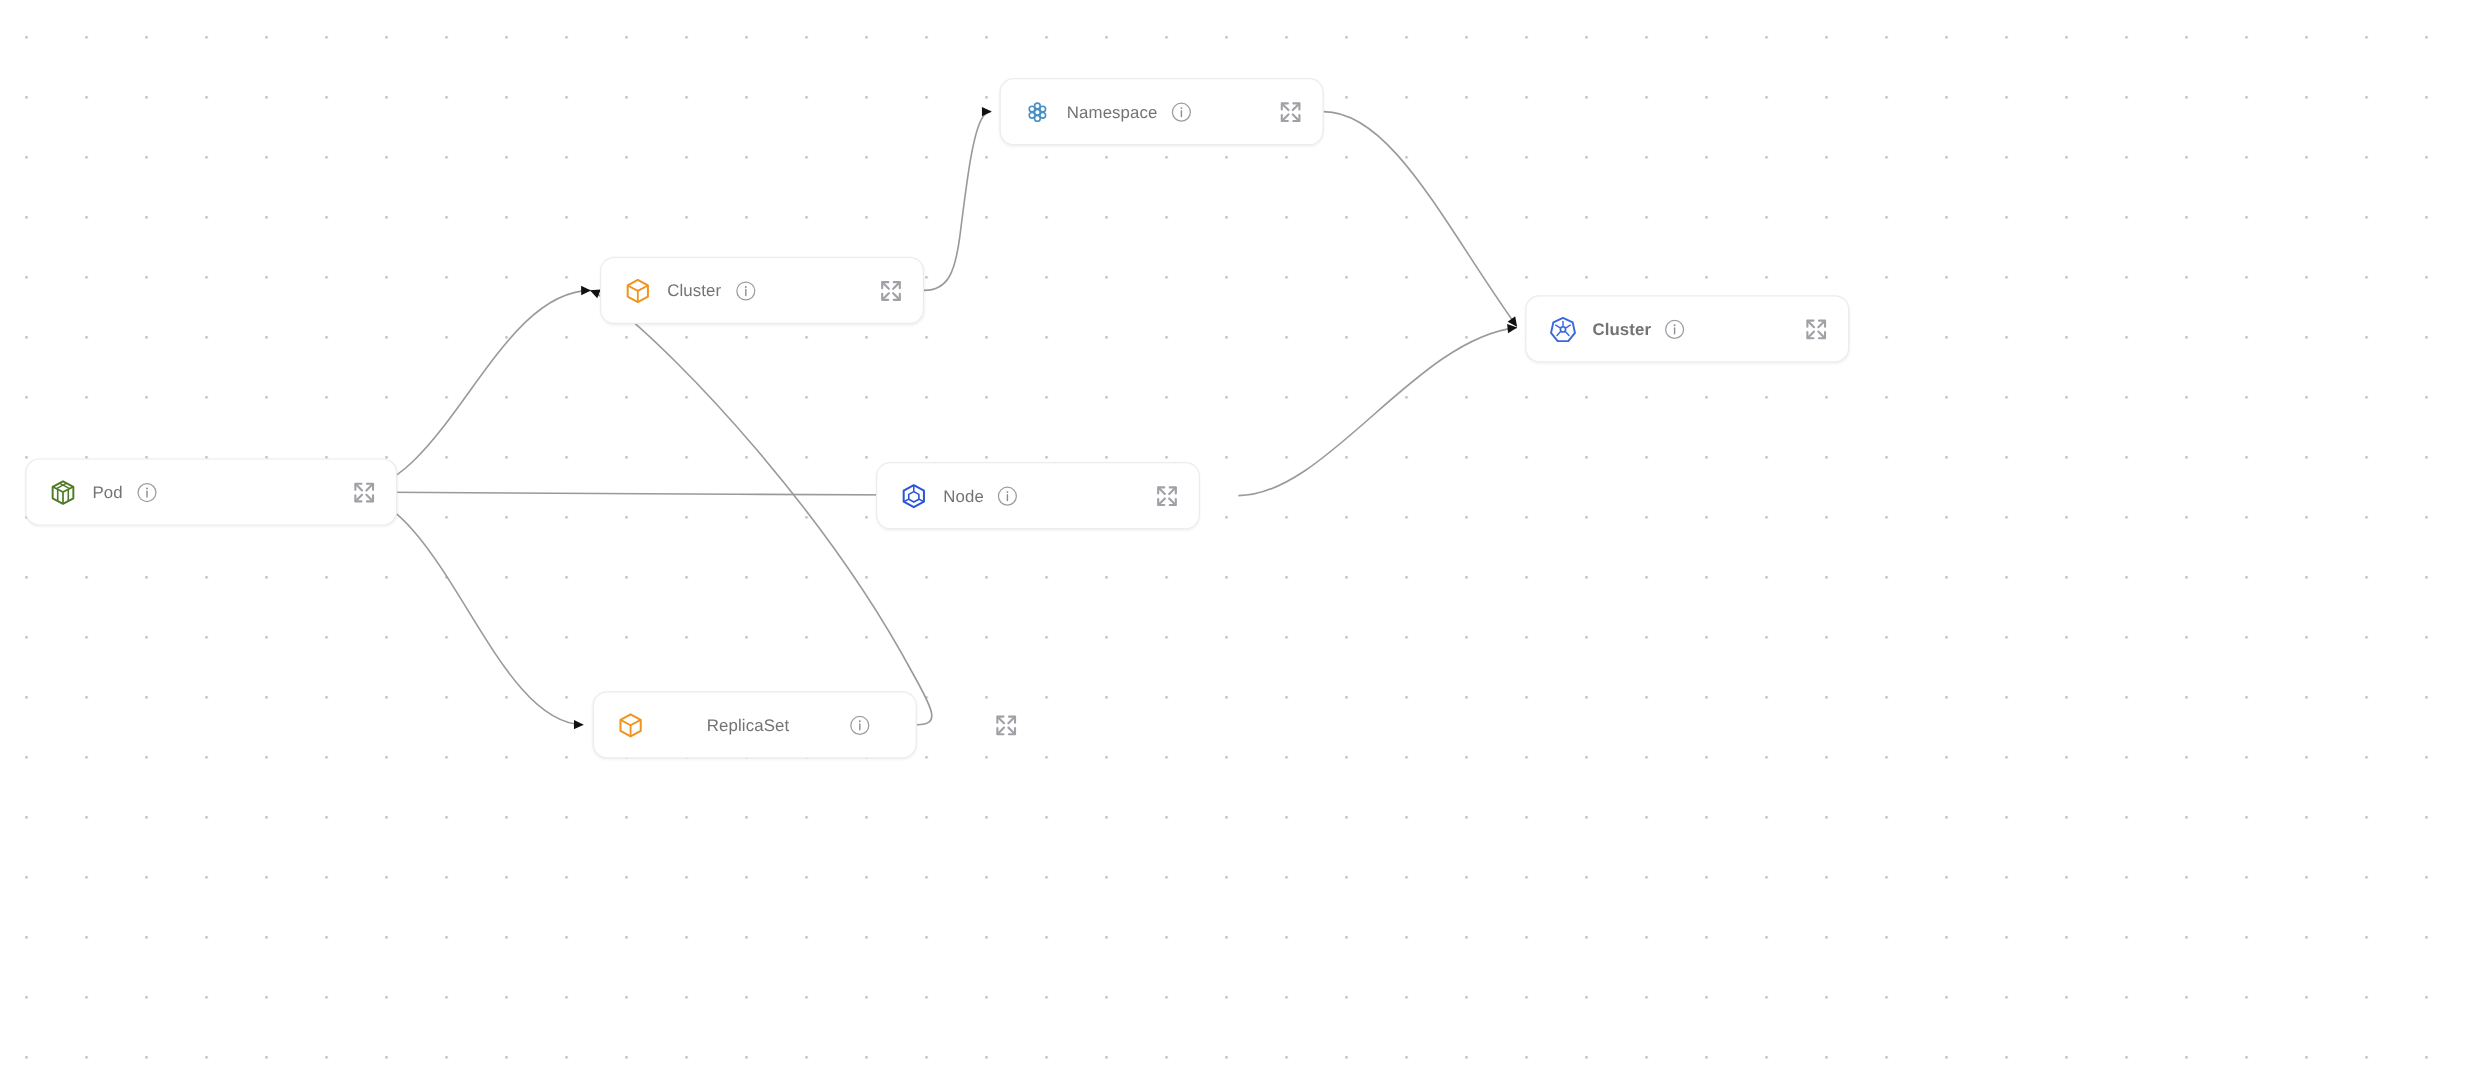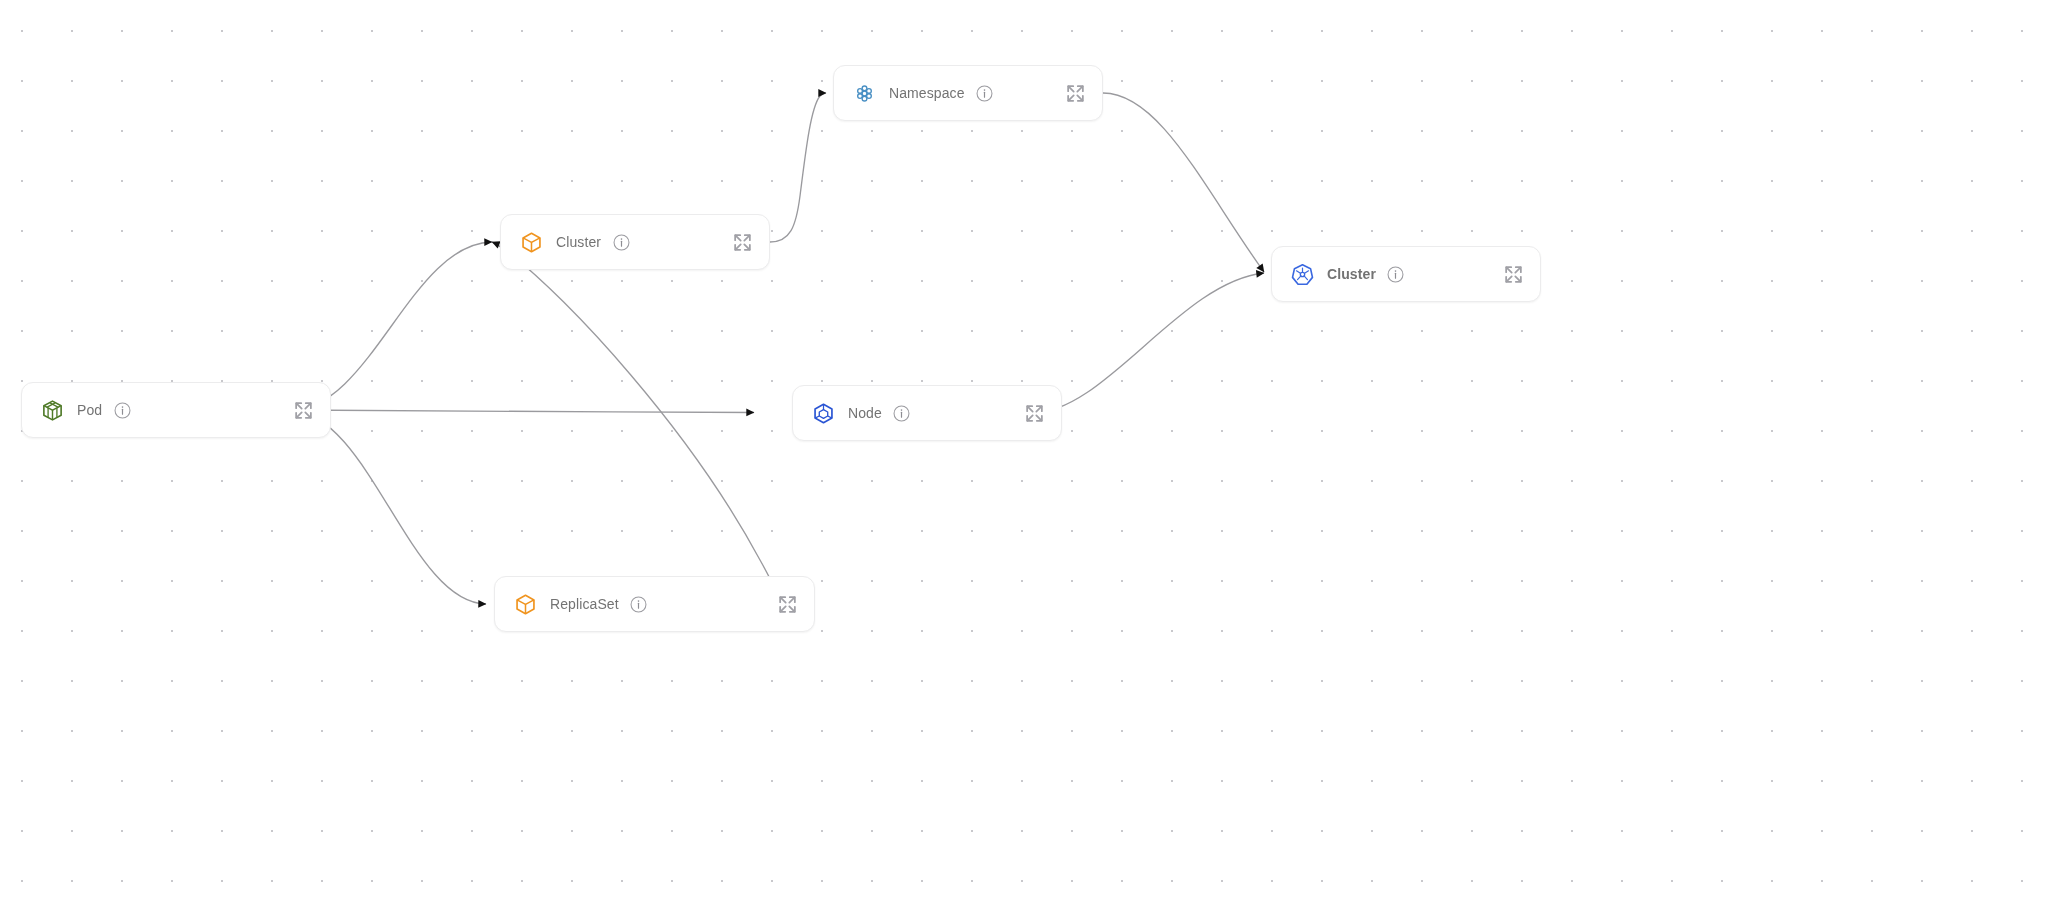--- a/index.html
+++ b/index.html
@@ -91,23 +91,23 @@
     height: 22px;
     display: flex;
     align-items: center;
     justify-content: center;
     cursor: pointer;
   }
 
   
   #node-pod        { left: 21px;   top: 769px;  width: 310px; top: 382px; }
   #node-workload   { left: 500px;  top: 214px;  width: 270px; }
-  #node-replicaset { left: 494px;  top: 576px;  width: 321px; }
+  #node-replicaset { left: 494px;  top: 576px;  width: 270px; gap: 39px; }
   #node-namespace  { left: 833px;  top: 65px;   width: 270px; }
-  #node-k8snode    { left: 792px;  top: 385px;  width: 270px; text-align: right; }
+  #node-k8snode    { left: 730px;  top: 385px;  width: 270px; text-align: right; }
   #node-cluster    { left: 1271px; top: 246px;  width: 270px; font-weight: bold; }
 </style>
 </head>
 <body>
 
 <div id="canvas">
 
   <svg id="edge-layer" viewBox="0 0 2068 908" width="2068" height="908">
     <defs>
       <marker id="arrow" markerWidth="9" markerHeight="9" refX="8.2" refY="4.5" orient="auto" markerUnits="userSpaceOnUse">

